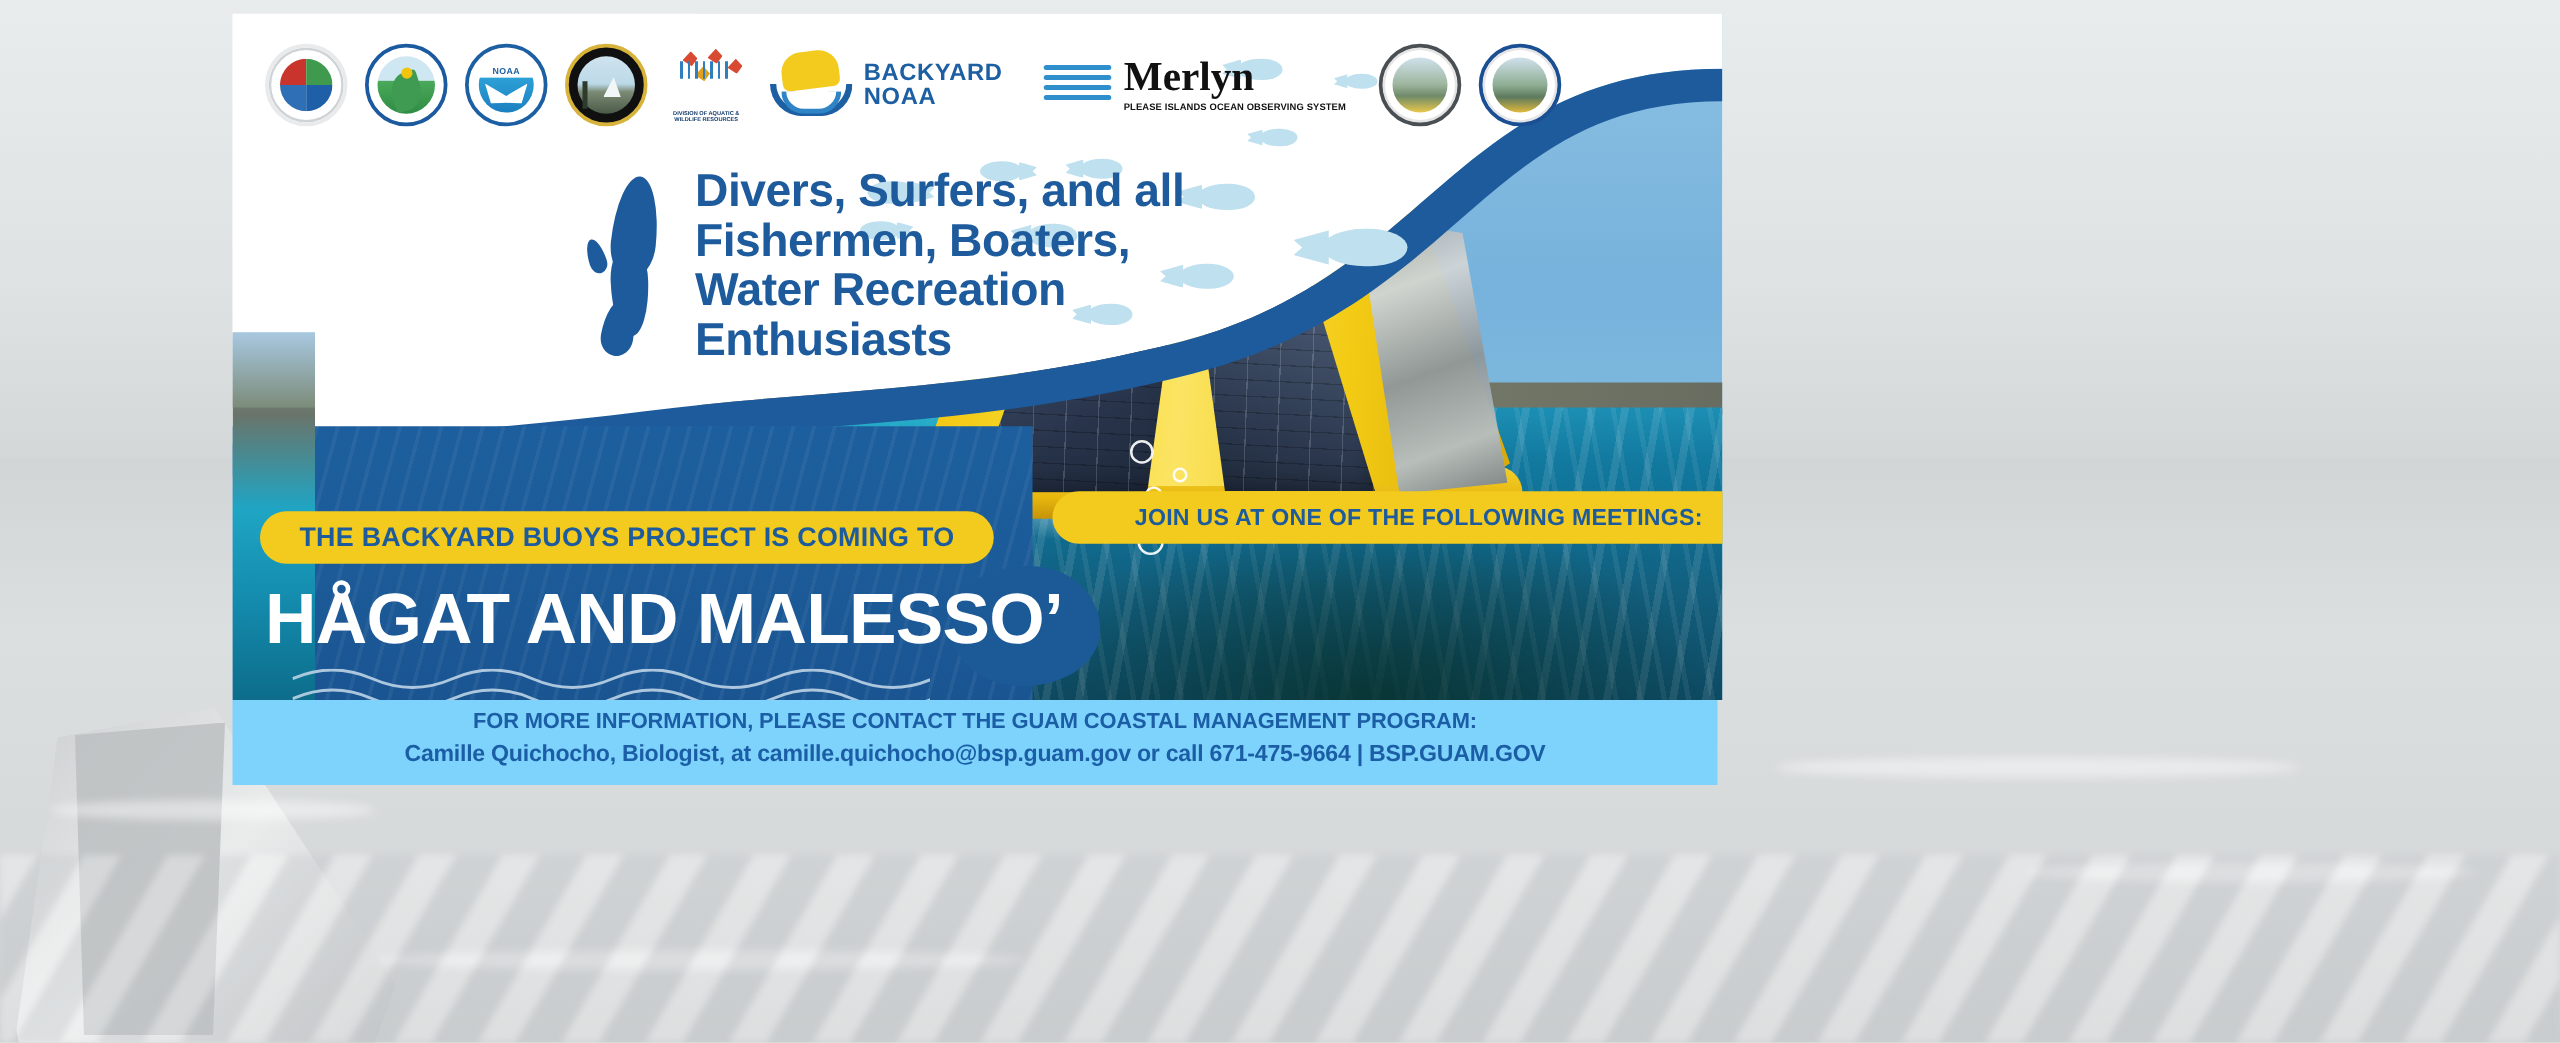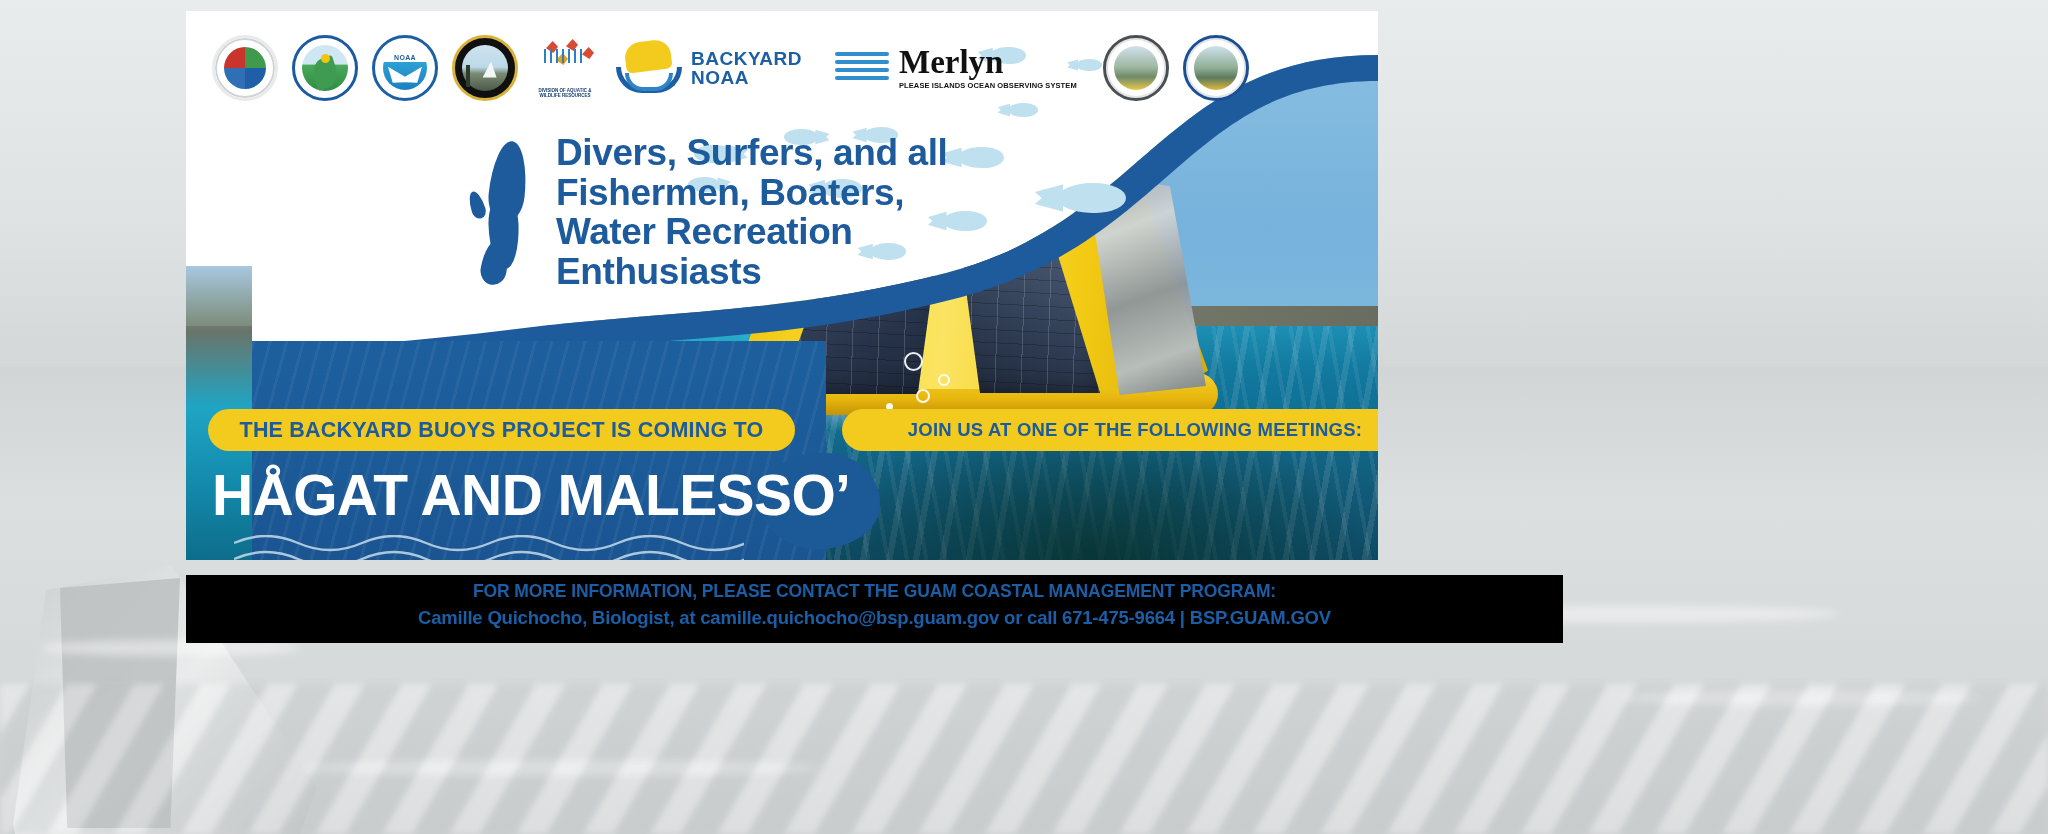--- a/index.html
+++ b/index.html
@@ -238,21 +238,21 @@
     position:absolute; left:370px; top:122px; width:520px; z-index:5;
     color:#1e5b9c; font-size:37px; font-weight:bold; line-height:1.07; letter-spacing:-.4px;
   }
 
   
   .pill {
     position:absolute; background:#f2cb1e; border-radius:26px; z-index:7;
     color:#1e5b9c; font-weight:bold; display:flex; align-items:center; justify-content:center;
   }
   #pill-left { left:22px; top:398px; width:587px; height:42px; font-size:21.5px; letter-spacing:.2px; }
-  #pill-right { left:656px; top:398px; width:586px; height:42px; font-size:18.5px; letter-spacing:.2px; }
+  #pill-right { left:656px; top:382px; width:586px; height:42px; font-size:18.5px; letter-spacing:.2px; }
 
   
   .title-blob {
     position:absolute; left:574px; top:442px; width:120px; height:96px; z-index:4;
     background:#1c5a97; border-radius: 60% 55% 62% 58% / 58% 62% 55% 60%;
   }
   #big-title {
     position:absolute; left:26px; top:444px; width:640px; height:80px; z-index:6;
     color:#ffffff; font-size:57px; font-weight:bold; letter-spacing:-.6px;
     display:flex; align-items:center;
@@ -265,22 +265,22 @@
   .meetings {
     position:absolute; left:650px; top:448px; width:596px; z-index:7;
     text-align:center; color:#fff; font-weight:bold;
     text-shadow: 0 2px 6px rgba(0,0,0,.55), 0 0 14px rgba(0,0,0,.35);
   }
   .meetings .line { font-size:21.5px; line-height:1.28; }
   .meetings .gap { height:13px; }
 
   
   #footer {
-    position:absolute; left:186px; top:560px; width:1377px; height:68px;
-    background:#000000; text-align:center; color:#1b5ea6; padding-top:6px;margin-top:15px;
+    position:absolute; left:186px; top:560px; width:1188px; height:68px;
+    background:#7dd3fc; text-align:center; color:#1b5ea6; padding-top:6px;
   }
   #footer .f1 { font-size:17.5px; font-weight:bold; letter-spacing:-.1px; }
   #footer .f2 { font-size:18.5px; font-weight:bold; margin-top:5px; letter-spacing:-.2px; }
 </style>
 </head>
 <body>
 
 <div id="backdrop">
   <div class="bg-sky"></div>
   <div class="bg-sea"></div>

